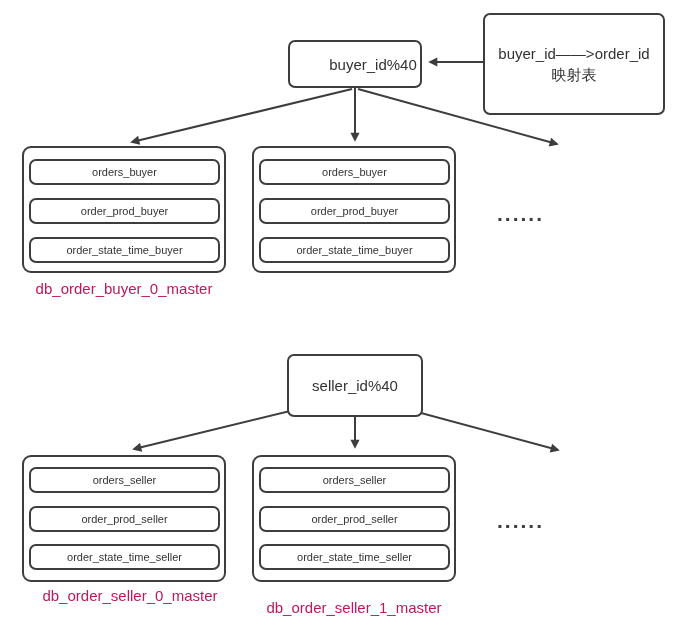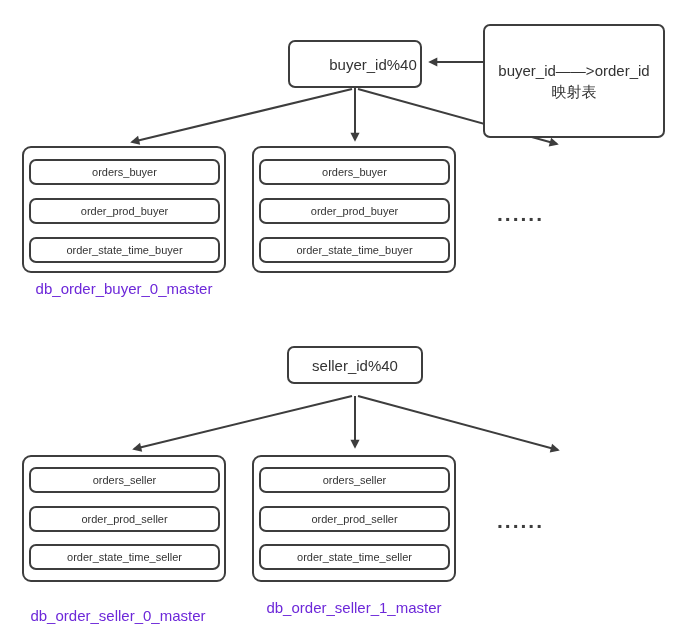--- a/index.html
+++ b/index.html
@@ -70,21 +70,21 @@
     align-items: center;
     justify-content: center;
     font-size: 11px;
     white-space: nowrap;
   }
   .dblabel {
     position: absolute;
     width: 204px;
     text-align: center;
     font-size: 15px;
-    color: #6d28d9;
+    color: #be185d;
     white-space: nowrap;
   }
   .dots {
     position: absolute;
     font-size: 21px;
     font-weight: bold;
     letter-spacing: 2px;
     color: #3d3d3d;
     line-height: 21px;
   }
@@ -106,45 +106,45 @@
       <line x1="355" y1="88" x2="355" y2="140" marker-end="url(#ah)"></line>
       <line x1="358" y1="89" x2="557" y2="144" marker-end="url(#ah)"></line>
       <line x1="352" y1="396" x2="134" y2="449" marker-end="url(#ah)"></line>
       <line x1="355" y1="396" x2="355" y2="447" marker-end="url(#ah)"></line>
       <line x1="358" y1="396" x2="558" y2="450" marker-end="url(#ah)"></line>
     </g>
   </svg>
 
   <div class="box" style="left:288px; top:40px; width:134px; height:48px;padding-left:36px;">buyer_id%40</div>
 
-  <div class="mapping" style="left:483px; top:24px; width:182px; height:114px;">
+  <div class="mapping" style="left:483px; top:13px; width:182px; height:102px;">
     <div>buyer_id——&gt;order_id</div>
     <div>映射表</div>
   </div>
 
   <div class="group" style="left:22px; top:146px; width:204px; height:127px;"></div>
   <div class="tbl" style="left:29px; top:159px;">orders_buyer</div>
   <div class="tbl" style="left:29px; top:198px;">order_prod_buyer</div>
   <div class="tbl" style="left:29px; top:237px;">order_state_time_buyer</div>
   <div class="dblabel" style="left:22px; top:280px;">db_order_buyer_0_master</div>
 
   <div class="group" style="left:252px; top:146px; width:204px; height:127px;"></div>
   <div class="tbl" style="left:259px; top:159px;">orders_buyer</div>
   <div class="tbl" style="left:259px; top:198px;">order_prod_buyer</div>
   <div class="tbl" style="left:259px; top:237px;">order_state_time_buyer</div>
 
   <div class="dots" style="left:497px; top:203px;">......</div>
 
-  <div class="box" style="left:287px; top:346px; width:136px; height:38px;">seller_id%40</div>
+  <div class="box" style="left:287px; top:354px; width:136px; height:63px;">seller_id%40</div>
 
   <div class="group" style="left:22px; top:455px; width:204px; height:127px;"></div>
   <div class="tbl" style="left:29px; top:467px;">orders_seller</div>
   <div class="tbl" style="left:29px; top:506px;">order_prod_seller</div>
   <div class="tbl" style="left:29px; top:544px;">order_state_time_seller</div>
-  <div class="dblabel" style="left:16px; top:587px;margin-top:20px;">db_order_seller_0_master</div>
+  <div class="dblabel" style="left:28px; top:587px;">db_order_seller_0_master</div>
 
   <div class="group" style="left:252px; top:455px; width:204px; height:127px;"></div>
   <div class="tbl" style="left:259px; top:467px;">orders_seller</div>
   <div class="tbl" style="left:259px; top:506px;">order_prod_seller</div>
   <div class="tbl" style="left:259px; top:544px;">order_state_time_seller</div>
   <div class="dblabel" style="left:252px; top:599px;text-align:center;">db_order_seller_1_master</div>
 
   <div class="dots" style="left:497px; top:510px;">......</div>
 
 </div>

